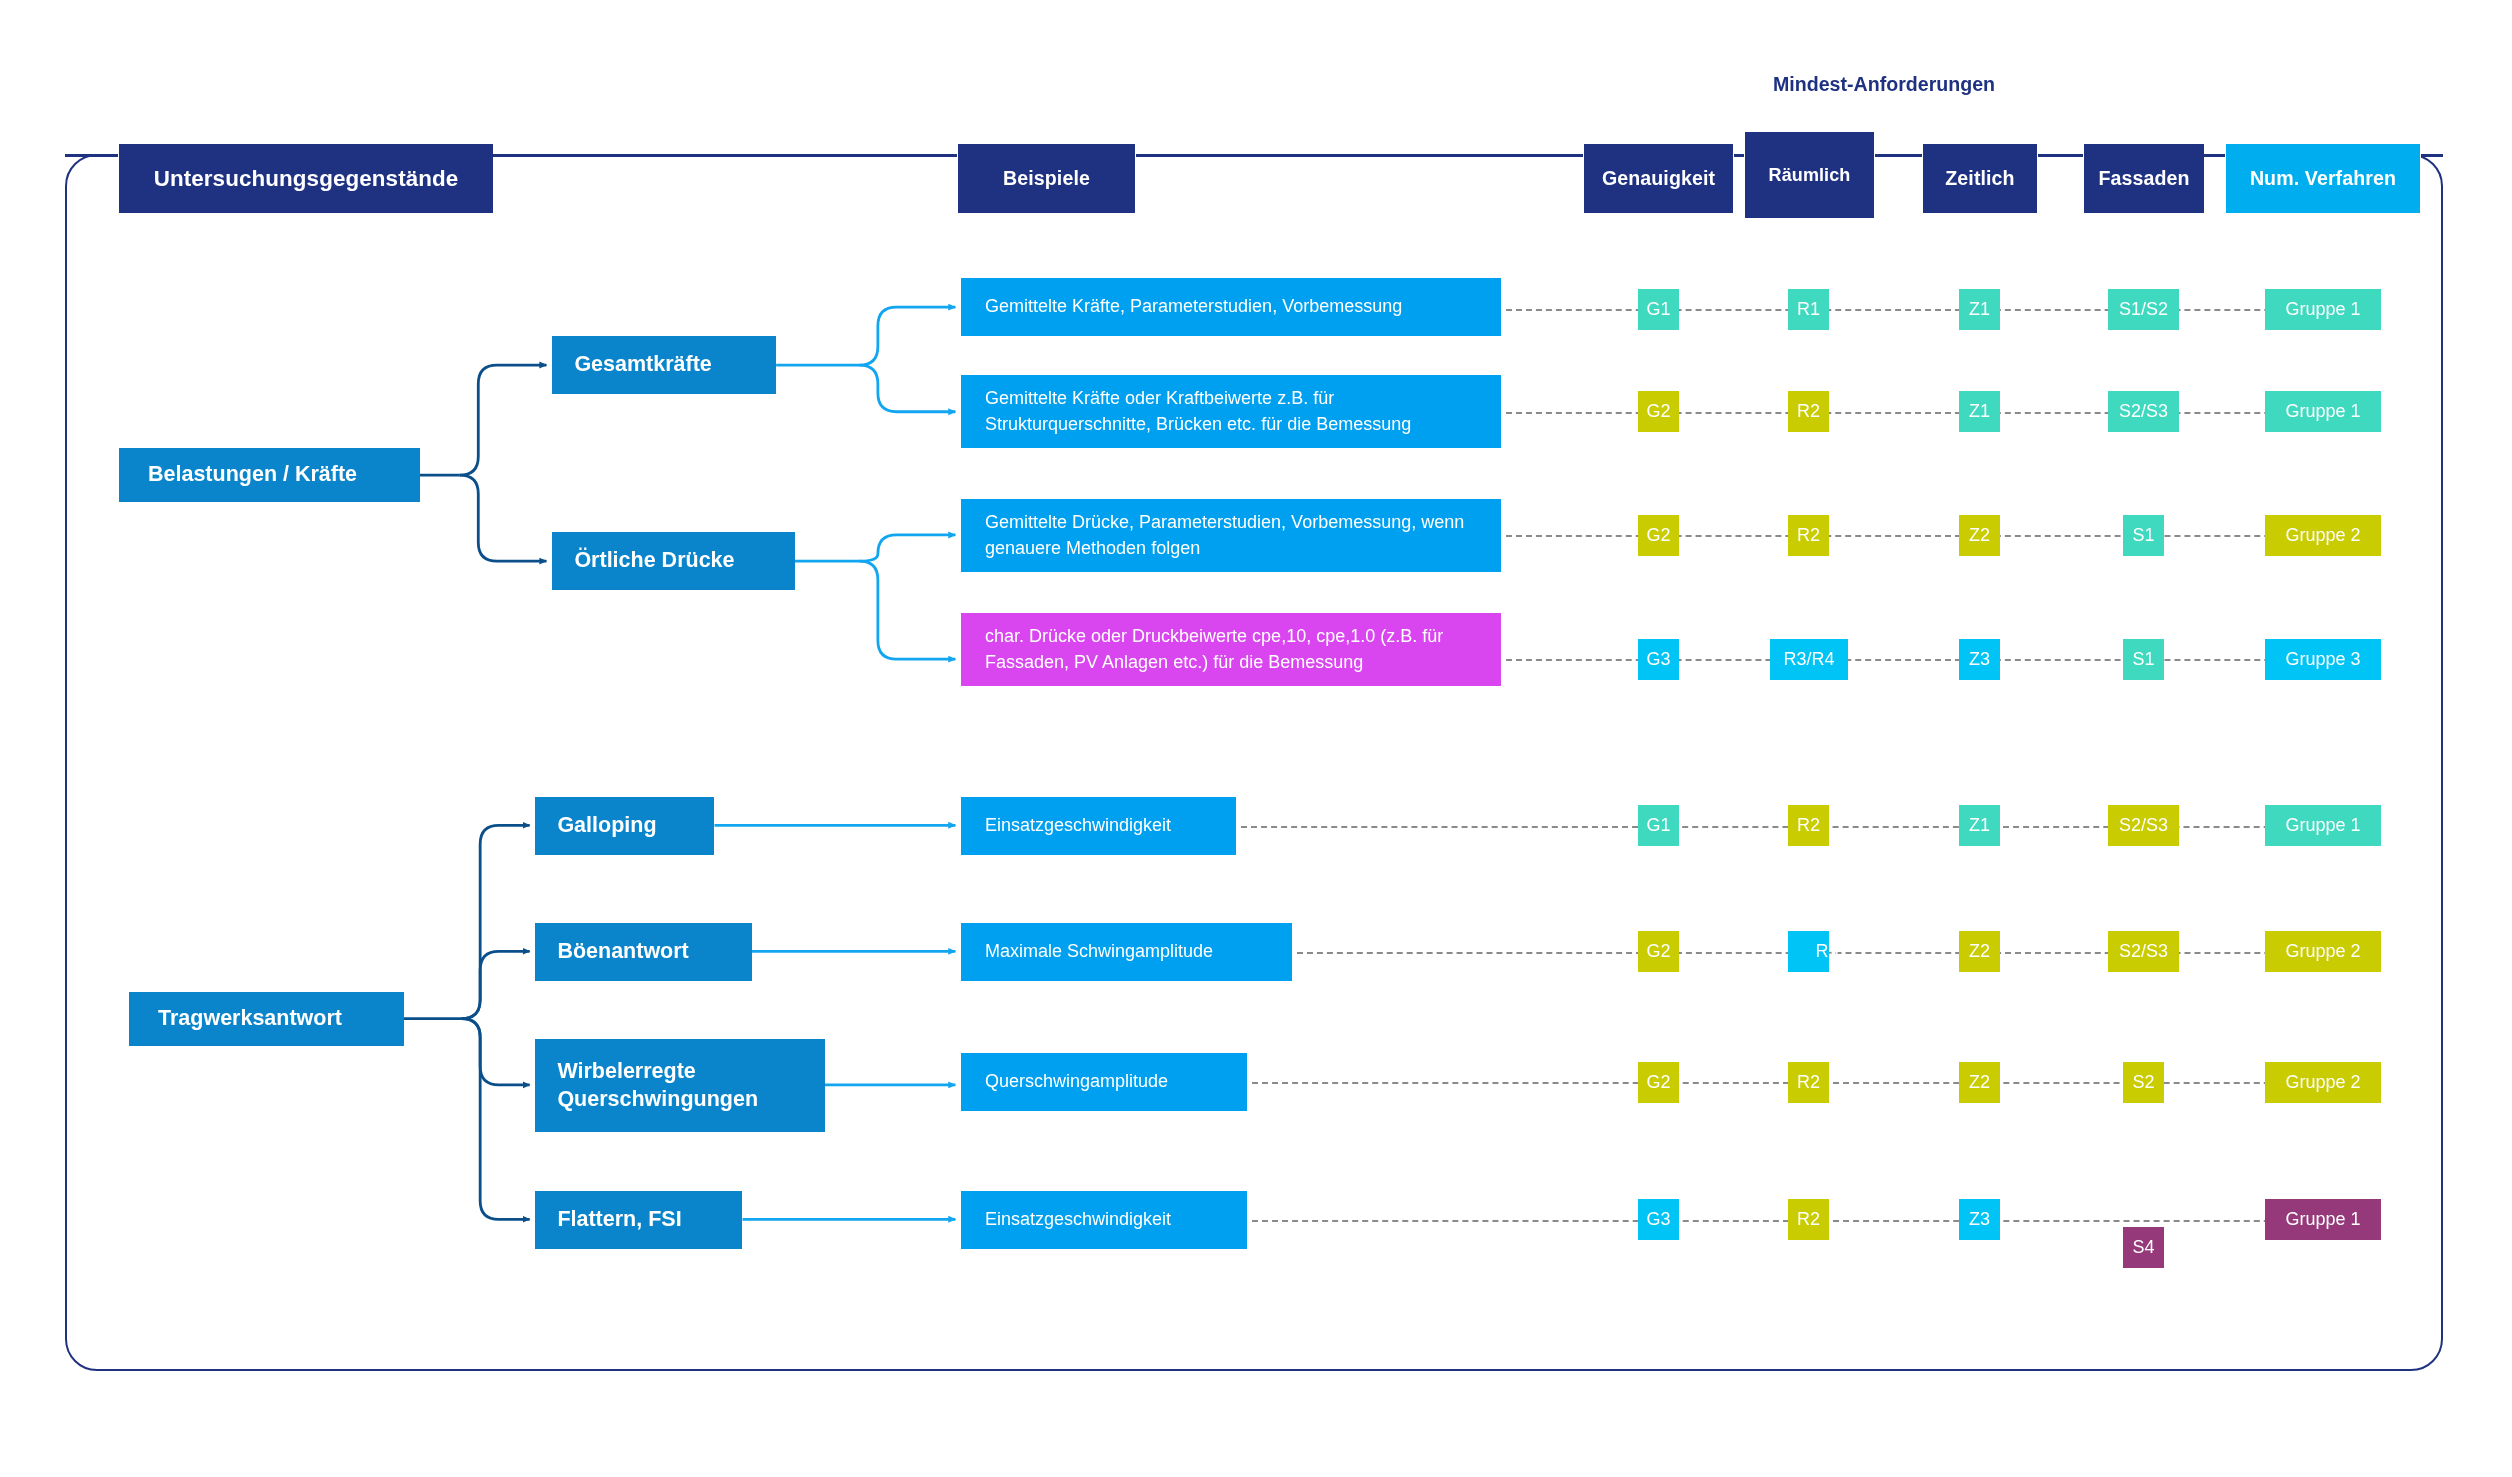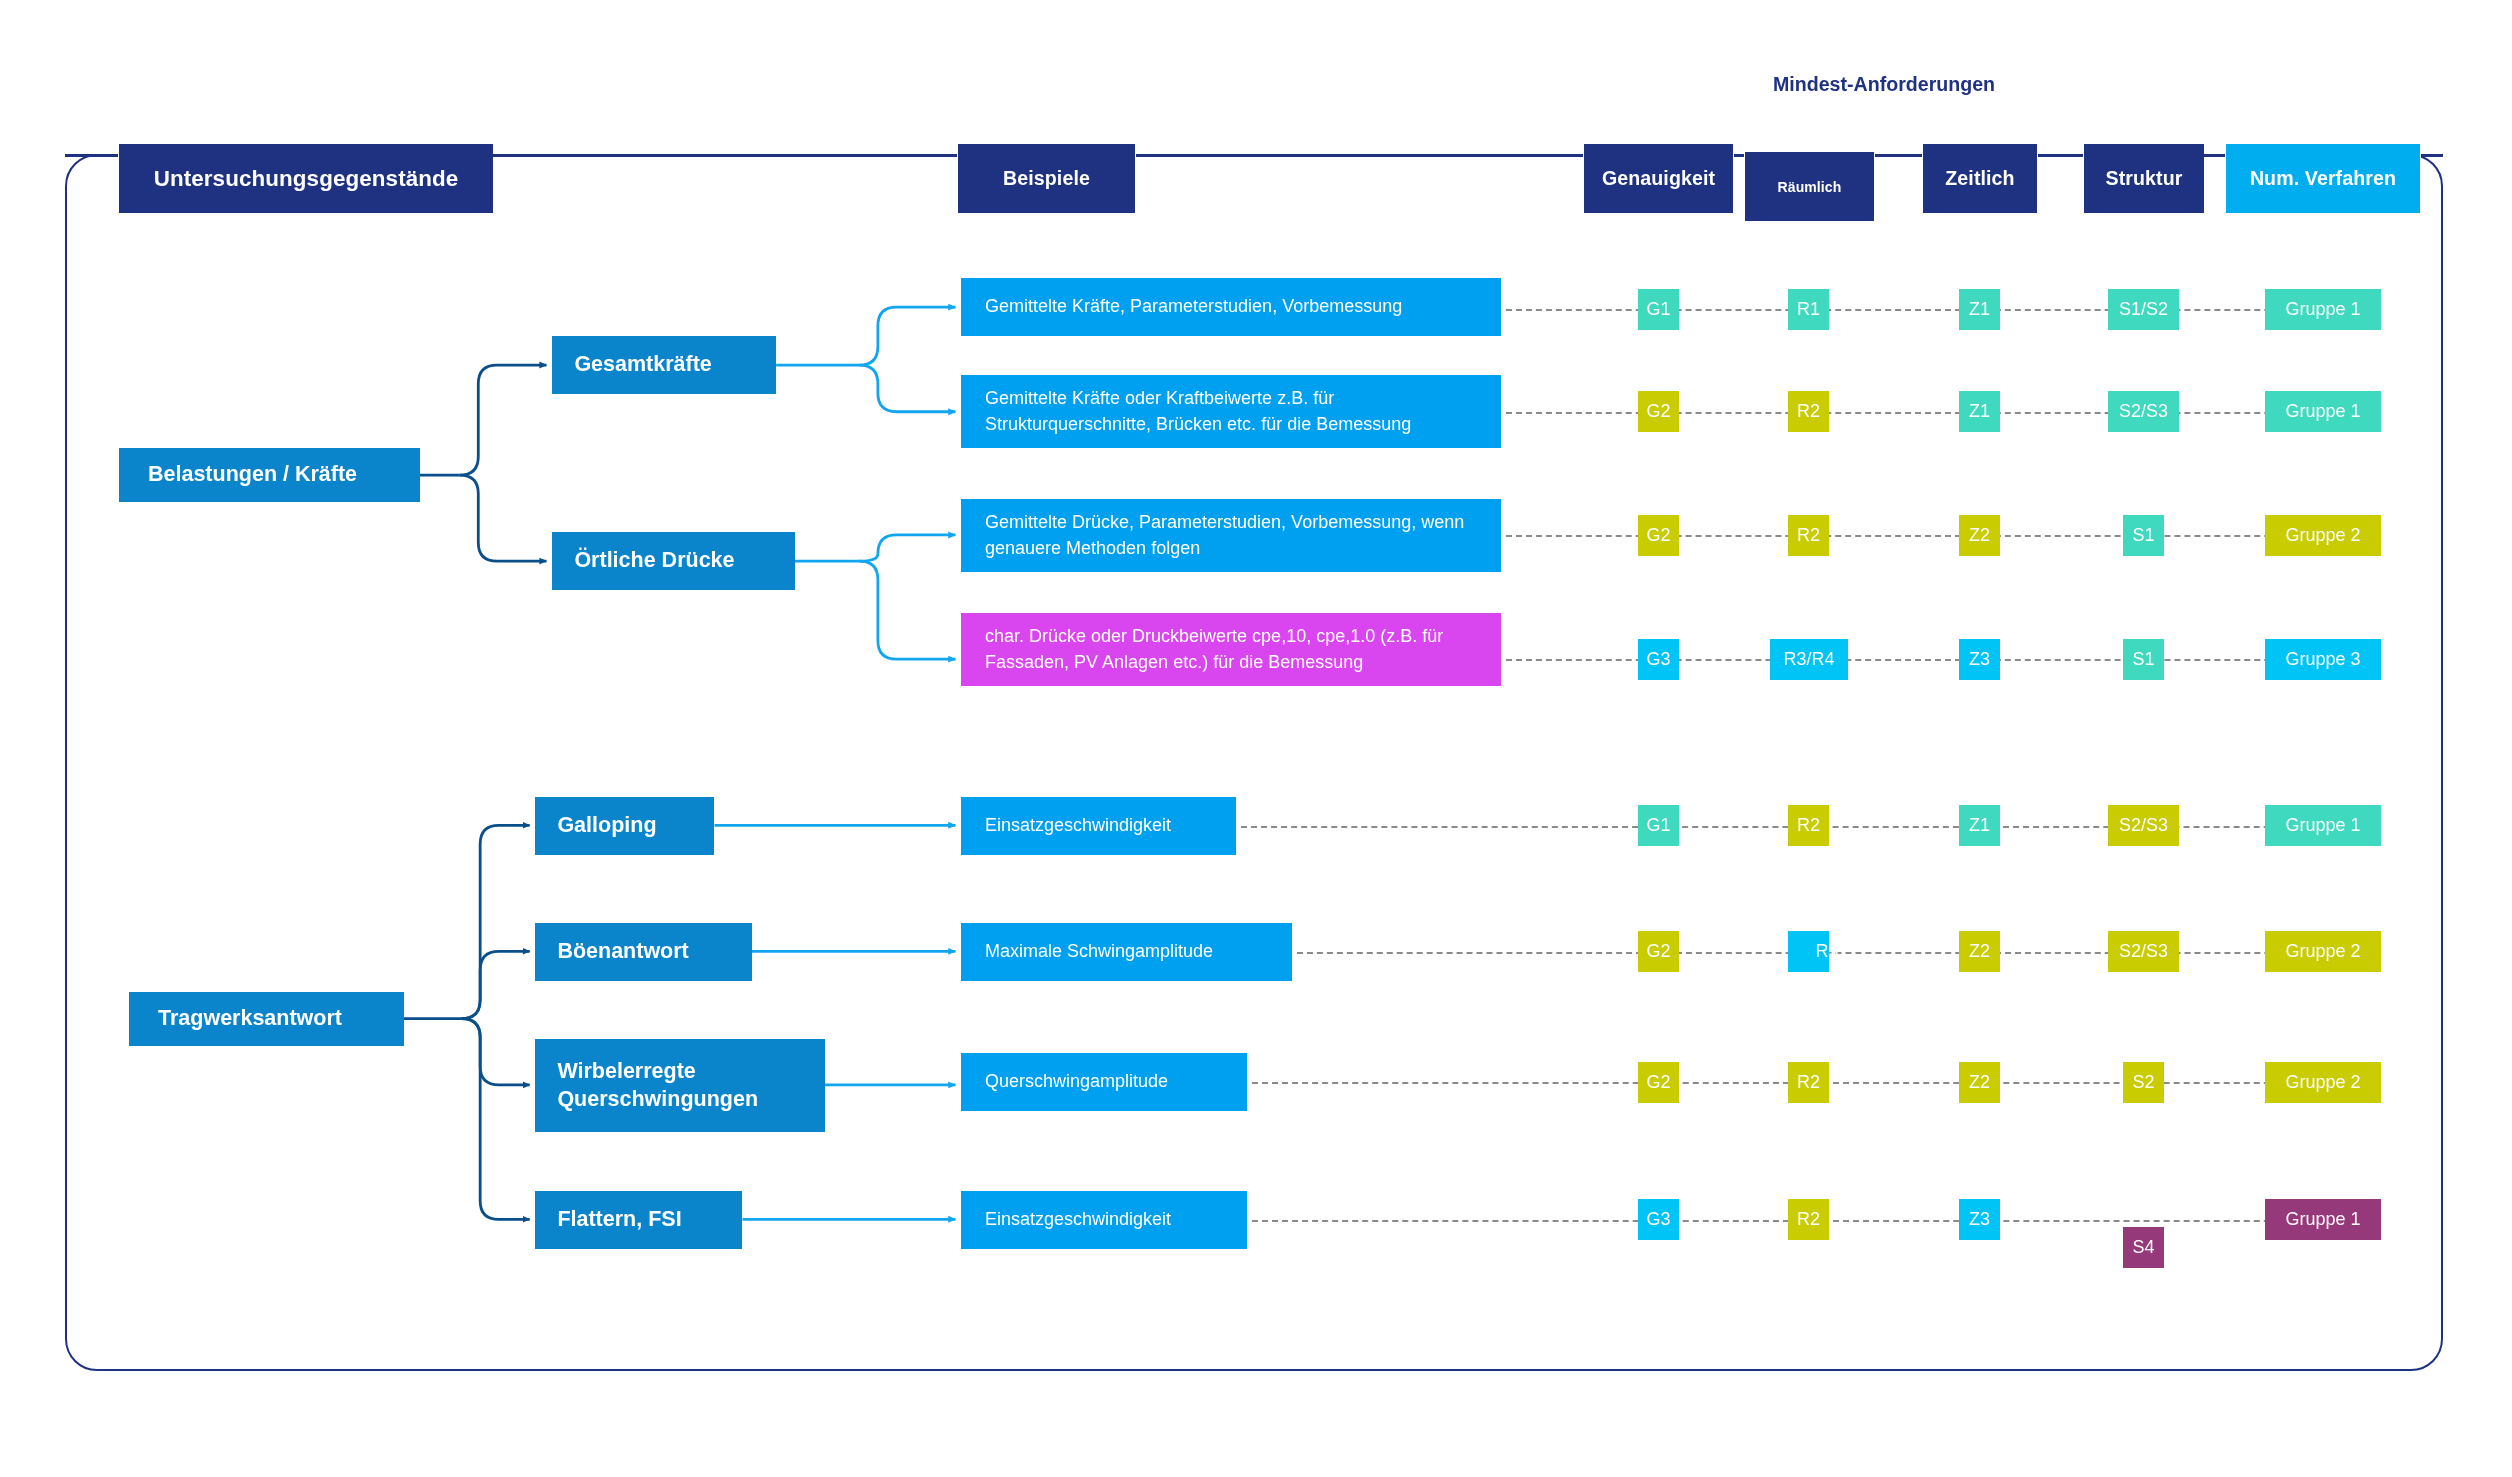--- a/index.html
+++ b/index.html
@@ -172,23 +172,23 @@
     <path d="M765,884 H1023" stroke="#12A5F0" stroke-width="3" fill="none" marker-end="url(#ah-blue)"></path>
     <path d="M805,1019 H1023" stroke="#12A5F0" stroke-width="3" fill="none" marker-end="url(#ah-blue)"></path>
     <path d="M883,1162 H1023" stroke="#12A5F0" stroke-width="3" fill="none" marker-end="url(#ah-blue)"></path>
     <path d="M795,1306 H1023" stroke="#12A5F0" stroke-width="3" fill="none" marker-end="url(#ah-blue)"></path>
   </svg>
 
   <div id="header-layer">
       <div class="hdr-box" style="left: 119px; top: 120px; width: 374px; height: 69px; background: rgb(31, 50, 129); font-size: 22.4px;">Untersuchungsgegenstände</div>
       <div class="hdr-box" style="left: 958px; top: 120px; width: 177px; height: 69px; background: rgb(31, 50, 129); font-size: 19.6px;">Beispiele</div>
       <div class="hdr-box" style="left: 1584px; top: 120px; width: 149px; height: 69px; background: rgb(31, 50, 129); font-size: 19.6px;">Genauigkeit</div>
-      <div class="hdr-box" style="left: 1745px; top: 128px; width: 129px; height: 69px; background: rgb(31, 50, 129); font-size: 14px;">Räumlich</div>
+      <div class="hdr-box" style="left: 1745px; top: 108px; width: 129px; height: 86px; background: rgb(31, 50, 129); font-size: 18px;">Räumlich</div>
       <div class="hdr-box" style="left: 1923px; top: 120px; width: 114px; height: 69px; background: rgb(31, 50, 129); font-size: 19.6px;">Zeitlich</div>
-      <div class="hdr-box" style="left: 2084px; top: 120px; width: 120px; height: 69px; background: rgb(31, 50, 129); font-size: 19.6px;">Struktur</div>
+      <div class="hdr-box" style="left: 2084px; top: 120px; width: 120px; height: 69px; background: rgb(31, 50, 129); font-size: 19.6px;">Fassaden</div>
       <div class="hdr-box accent" style="left: 2226px; top: 120px; width: 194px; height: 69px; background: rgb(0, 174, 239); font-size: 19.6px;">Num. Verfahren</div>
       <div id="mindest-label" style="left: 1884px; top: 73px; transform: translateX(-50%);">Mindest-Anforderungen</div>
     </div>
 
   <div id="content-layer">
       <div class="node root" style="left: 119px; top: 448px; width: 301px; height: 54px; background: rgb(10, 133, 204);">
         <span>Belastungen / Kräfte</span>
       </div>
       <div class="node" style="left: 552px; top: 336px; width: 224px; height: 58px; background: rgb(10, 133, 204);">
         <span>Gesamtkräfte</span>

